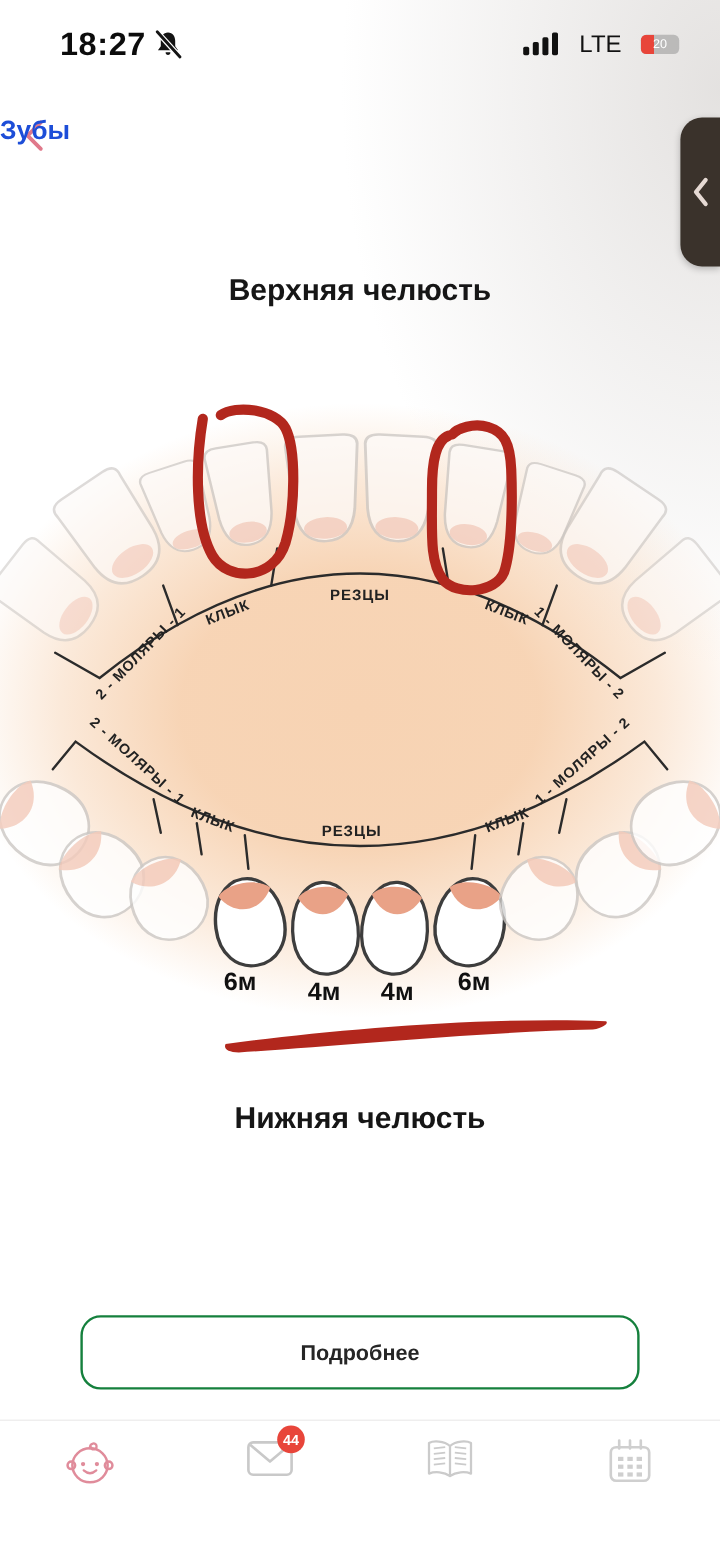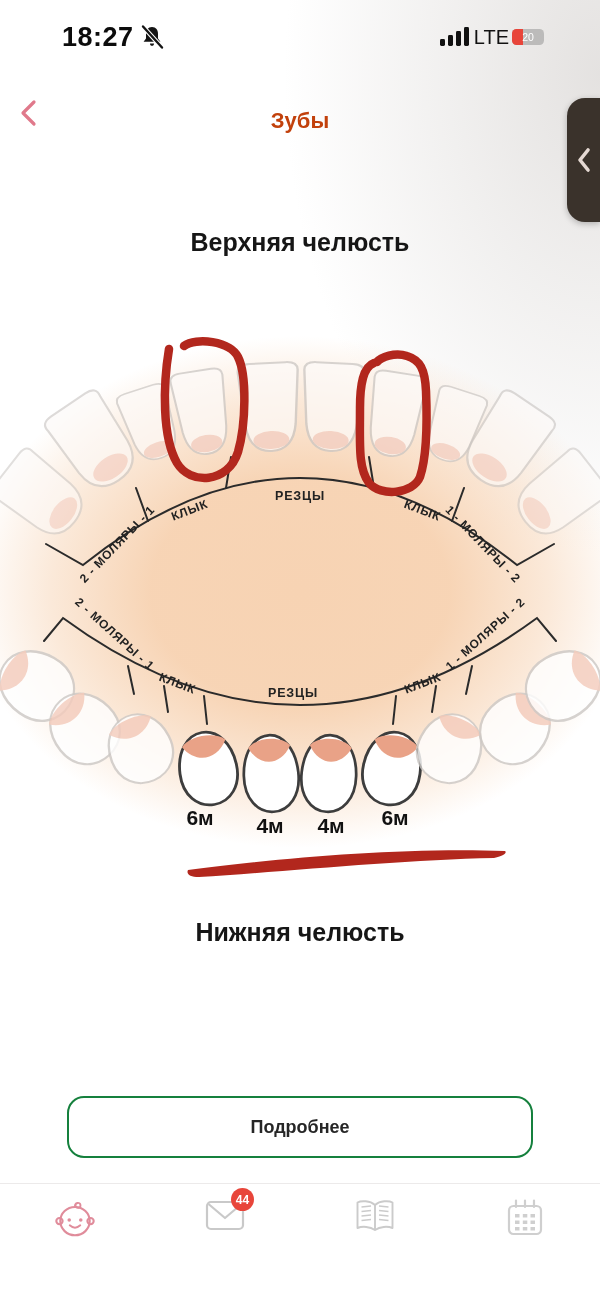--- a/index.html
+++ b/index.html
@@ -1,32 +1,32 @@
 <!DOCTYPE html>
 <html><head>
 <meta charset="utf-8">
 <style>
   html,body{margin:0;padding:0;background:#ffffff;font-family:"Liberation Sans",sans-serif;}
   .screen{position:relative;width:600px;height:1300px;margin:0 auto;background:#fff;overflow:hidden;}
   .bg-shade{position:absolute;top:0;right:0;width:360px;height:620px;
     background:radial-gradient(ellipse at 100% 12%, rgba(219,216,214,0.75), rgba(255,255,255,0) 62%);
     pointer-events:none;}
   
-  .status-bar{position:absolute;top:14px;left:0;width:600px;height:46px;display:flex;justify-content:space-between;align-items:center;padding:0 36px;box-sizing:border-box;}
+  .status-bar{position:absolute;top:14px;left:0;width:600px;height:46px;display:flex;justify-content:space-between;align-items:center;padding:0 24px;box-sizing:border-box;}
   .sb-left{display:flex;align-items:center;gap:6px;margin-left:26px;}
   .sb-time{font-size:27px;font-weight:700;color:#0c0c0c;letter-spacing:.5px;}
-  .sb-right{display:flex;align-items:center;gap:3px;margin-right:20px;}
+  .sb-right{display:flex;align-items:center;gap:16px;margin-right:10px;}
   .sb-net{font-size:20px;font-weight:500;color:#111;}
   .battery{position:relative;width:32px;height:16px;border-radius:4.5px;background:rgba(150,150,150,.55);overflow:hidden;}
   .battery-fill{position:absolute;left:0;top:0;bottom:0;width:34%;background:#e8453a;}
   .battery-text{position:absolute;inset:0;display:flex;align-items:center;justify-content:center;font-size:10.5px;font-weight:400;color:#fff;}
   
   .nav-bar{position:absolute;top:96px;left:0;width:600px;height:40px;}
   .back-btn{position:absolute;left:16px;top:2px;width:26px;height:32px;background:none;border:none;padding:0;cursor:pointer;}
-  .page-title{position:absolute;left:0;right:0;top:0;margin:12px;text-align:center;font-size:22px;font-weight:700;color:#c2410c;}
+  .page-title{position:absolute;left:0;right:0;top:0;margin:0;text-align:left;font-size:22px;font-weight:700;color:#1d4ed8;}
   
   .drawer-handle{position:absolute;top:98px;right:0;width:33px;height:124px;background:#3a322b;border-radius:18px 0 0 18px;display:flex;align-items:center;justify-content:center;box-shadow:0 2px 6px rgba(0,0,0,.25);cursor:pointer;}
   
   .jaw-title{position:absolute;left:0;right:0;margin:0;text-align:center;font-size:25px;font-weight:700;color:#161616;}
   .jaw-title.upper{top:228px;}
   .jaw-title.lower{top:918px;}
   .teeth-diagram{position:absolute;top:300px;left:0;}
   .teeth-diagram text{font-family:"Liberation Sans",sans-serif;}
   
   .details-btn{position:absolute;top:1096px;left:67px;width:466px;height:62px;background:#fff;border:2px solid #15803d;border-radius:17px;font-family:"Liberation Sans",sans-serif;font-size:18px;font-weight:700;color:#262626;cursor:pointer;}

